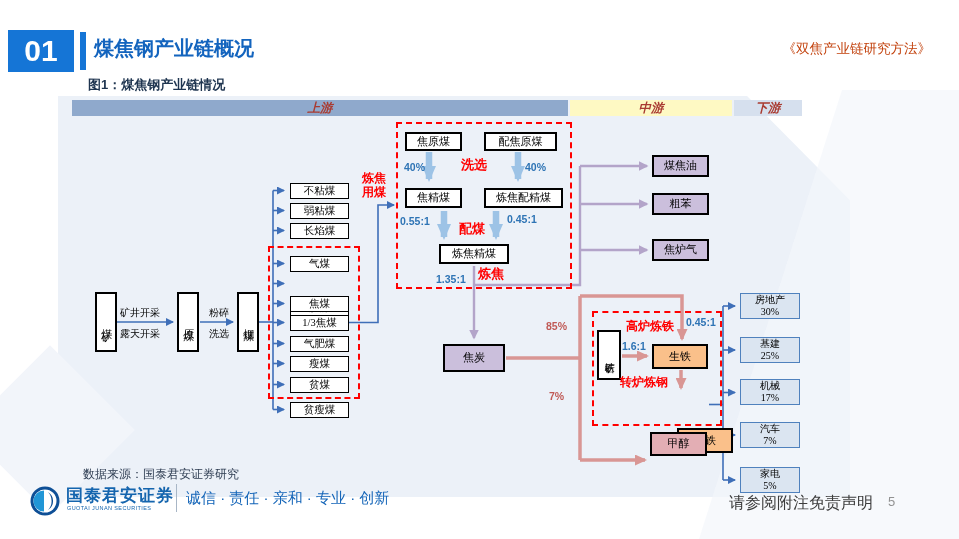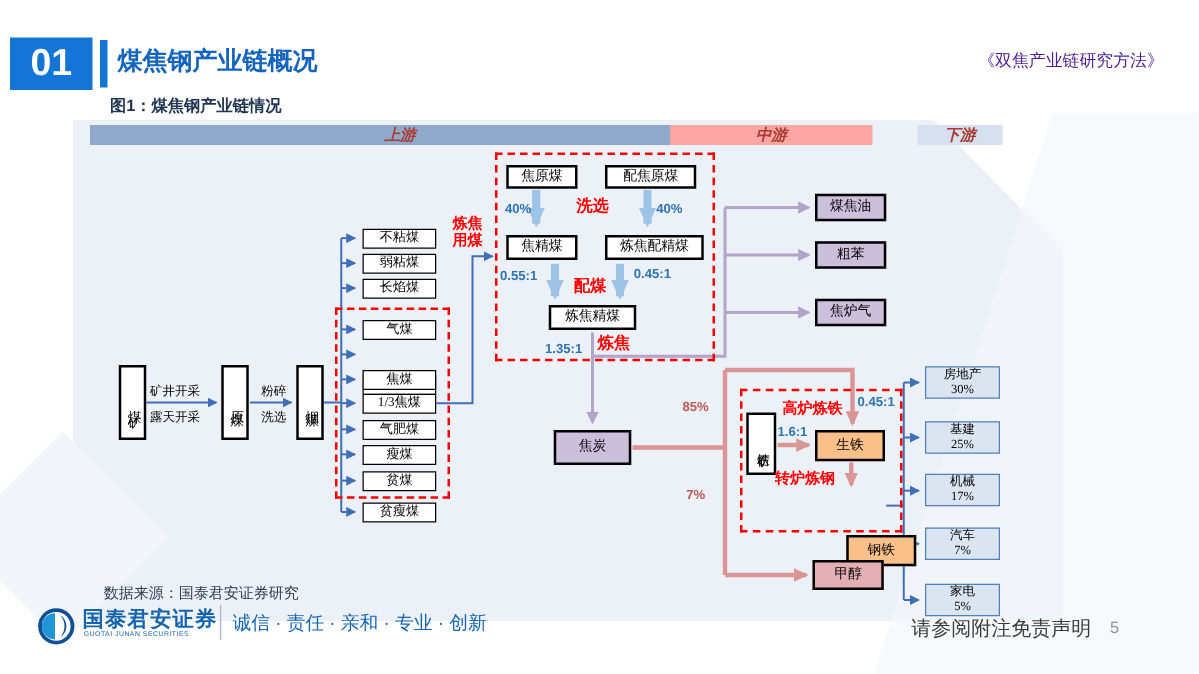--- a/index.html
+++ b/index.html
@@ -11,21 +11,21 @@
     clip-path:polygon(0 0,87% 0,100% 26%,100% 100%,0 100%);}
   .bg-chevron{position:absolute;background:#F2F5FA;transform:rotate(45deg);}
   .bg-diag-right{position:absolute;right:0;top:90px;width:260px;height:449px;background:#F4F7FB;
     clip-path:polygon(55% 0,100% 0,100% 100%,0 100%);opacity:.7;}
 
   
   .secnum{position:absolute;left:8px;top:30px;width:66px;height:42px;background:#1575D6;color:#fff;
     display:flex;align-items:center;justify-content:center;font-size:30px;font-weight:bold;}
   .accent-bar{position:absolute;left:80px;top:32px;width:6px;height:38px;background:#1575D6;}
   .title{position:absolute;left:94px;top:35px;font-size:20px;font-weight:bold;color:#1364BE;}
-  .series{position:absolute;right:28px;top:40px;font-size:13.5px;color:#4c1d95;}
+  .series{position:absolute;right:28px;top:40px;font-size:13.5px;color:#c2410c;}
   .fig-caption{position:absolute;left:88px;top:76px;font-size:13px;font-weight:bold;color:#1F3550;}
 
   
   .stage{position:absolute;top:100px;height:16px;display:flex;align-items:center;justify-content:center;
     font-family:Liberation Mono, monospace;font-style:italic;font-weight:bold;
     font-size:12.5px;color:#A93B31;}
 
   
   .box,.vbox,.small,.pbox,.obox,.kbox,.wbox{position:absolute;background:#fff;border:2px solid #000;
     display:flex;align-items:center;justify-content:center;color:#000;line-height:1.05;
@@ -70,21 +70,21 @@
   <div class="bg-diag-right"></div>
   <div class="bg-chevron" style="left:-10px;top:370px;width:120px;height:120px;"></div>
 
   <div class="secnum">01</div>
   <div class="accent-bar"></div>
   <div class="title">煤焦钢产业链概况</div>
   <div class="series">《双焦产业链研究方法》</div>
   <div class="fig-caption">图1：煤焦钢产业链情况</div>
 
   <div class="stage" style="left:72px;width:496px;background:#8FA9CC;">上游</div>
-  <div class="stage" style="left:536px;width:162px;background:#fca5a5;">中游</div>
+  <div class="stage" style="left:570px;width:162px;background:#fef9c3;">中游</div>
   <div class="stage" style="left:734px;width:68px;background:#D6E0EE;">下游</div>
 
   <svg class="wires" width="959" height="539" viewBox="0 0 959 539">
     <defs>
       <marker id="ab" markerUnits="userSpaceOnUse" markerWidth="8" markerHeight="8" refX="7" refY="4" orient="auto">
         <path d="M0,0 L8,4 L0,8 Z" fill="#3F6FB8"></path>
       </marker>
       <marker id="ap" markerUnits="userSpaceOnUse" markerWidth="10" markerHeight="10" refX="8.5" refY="5" orient="auto">
         <path d="M0,0 L10,5 L0,10 Z" fill="#B3A4C9"></path>
       </marker>
@@ -194,21 +194,21 @@
   <div class="mlabel" style="left:546px;top:320px;">85%</div>
   <div class="mlabel" style="left:549px;top:390px;">7%</div>
 
   <div class="rlabel" style="left:626px;top:320px;">高炉炼铁</div>
   <div class="blabel" style="left:686px;top:316px;">0.45:1</div>
   <div class="vbox" style="left:597px;top:330px;width:24px;height:50px;font-size:10px;letter-spacing:1px;">铁矿石</div>
   <div class="blabel" style="left:622px;top:340px;">1.6:1</div>
   <div class="obox" style="left:652px;top:344px;width:56px;height:25px;">生铁</div>
   <div class="rlabel" style="left:620px;top:376px;">转炉炼钢</div>
   <div class="obox" style="left:677px;top:392px;width:56px;height:25px;margin-top:36px;">钢铁</div>
-  <div class="kbox" style="left:650px;top:448px;width:57px;height:24px;text-align:right;">甲醇</div>
+  <div class="kbox" style="left:650px;top:432px;width:57px;height:24px;text-align:right;">甲醇</div>
 
   <div class="dbox" style="left:740px;top:293px;">
     <span>房地产</span>
     <span>30%</span>
   </div>
   <div class="dbox" style="left:740px;top:337px;">
     <span>基建</span>
     <span>25%</span>
   </div>
   <div class="dbox" style="left:740px;top:379px;">

